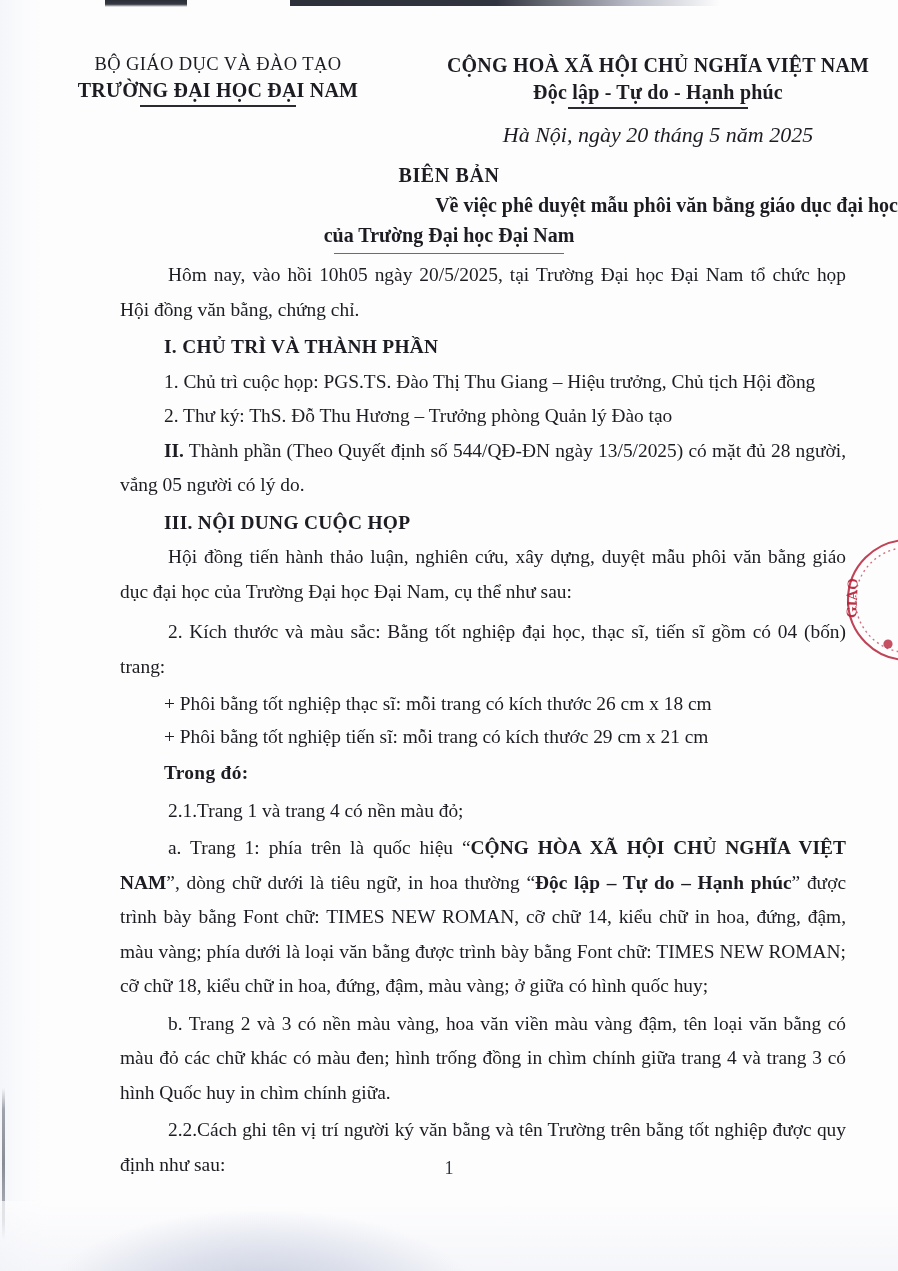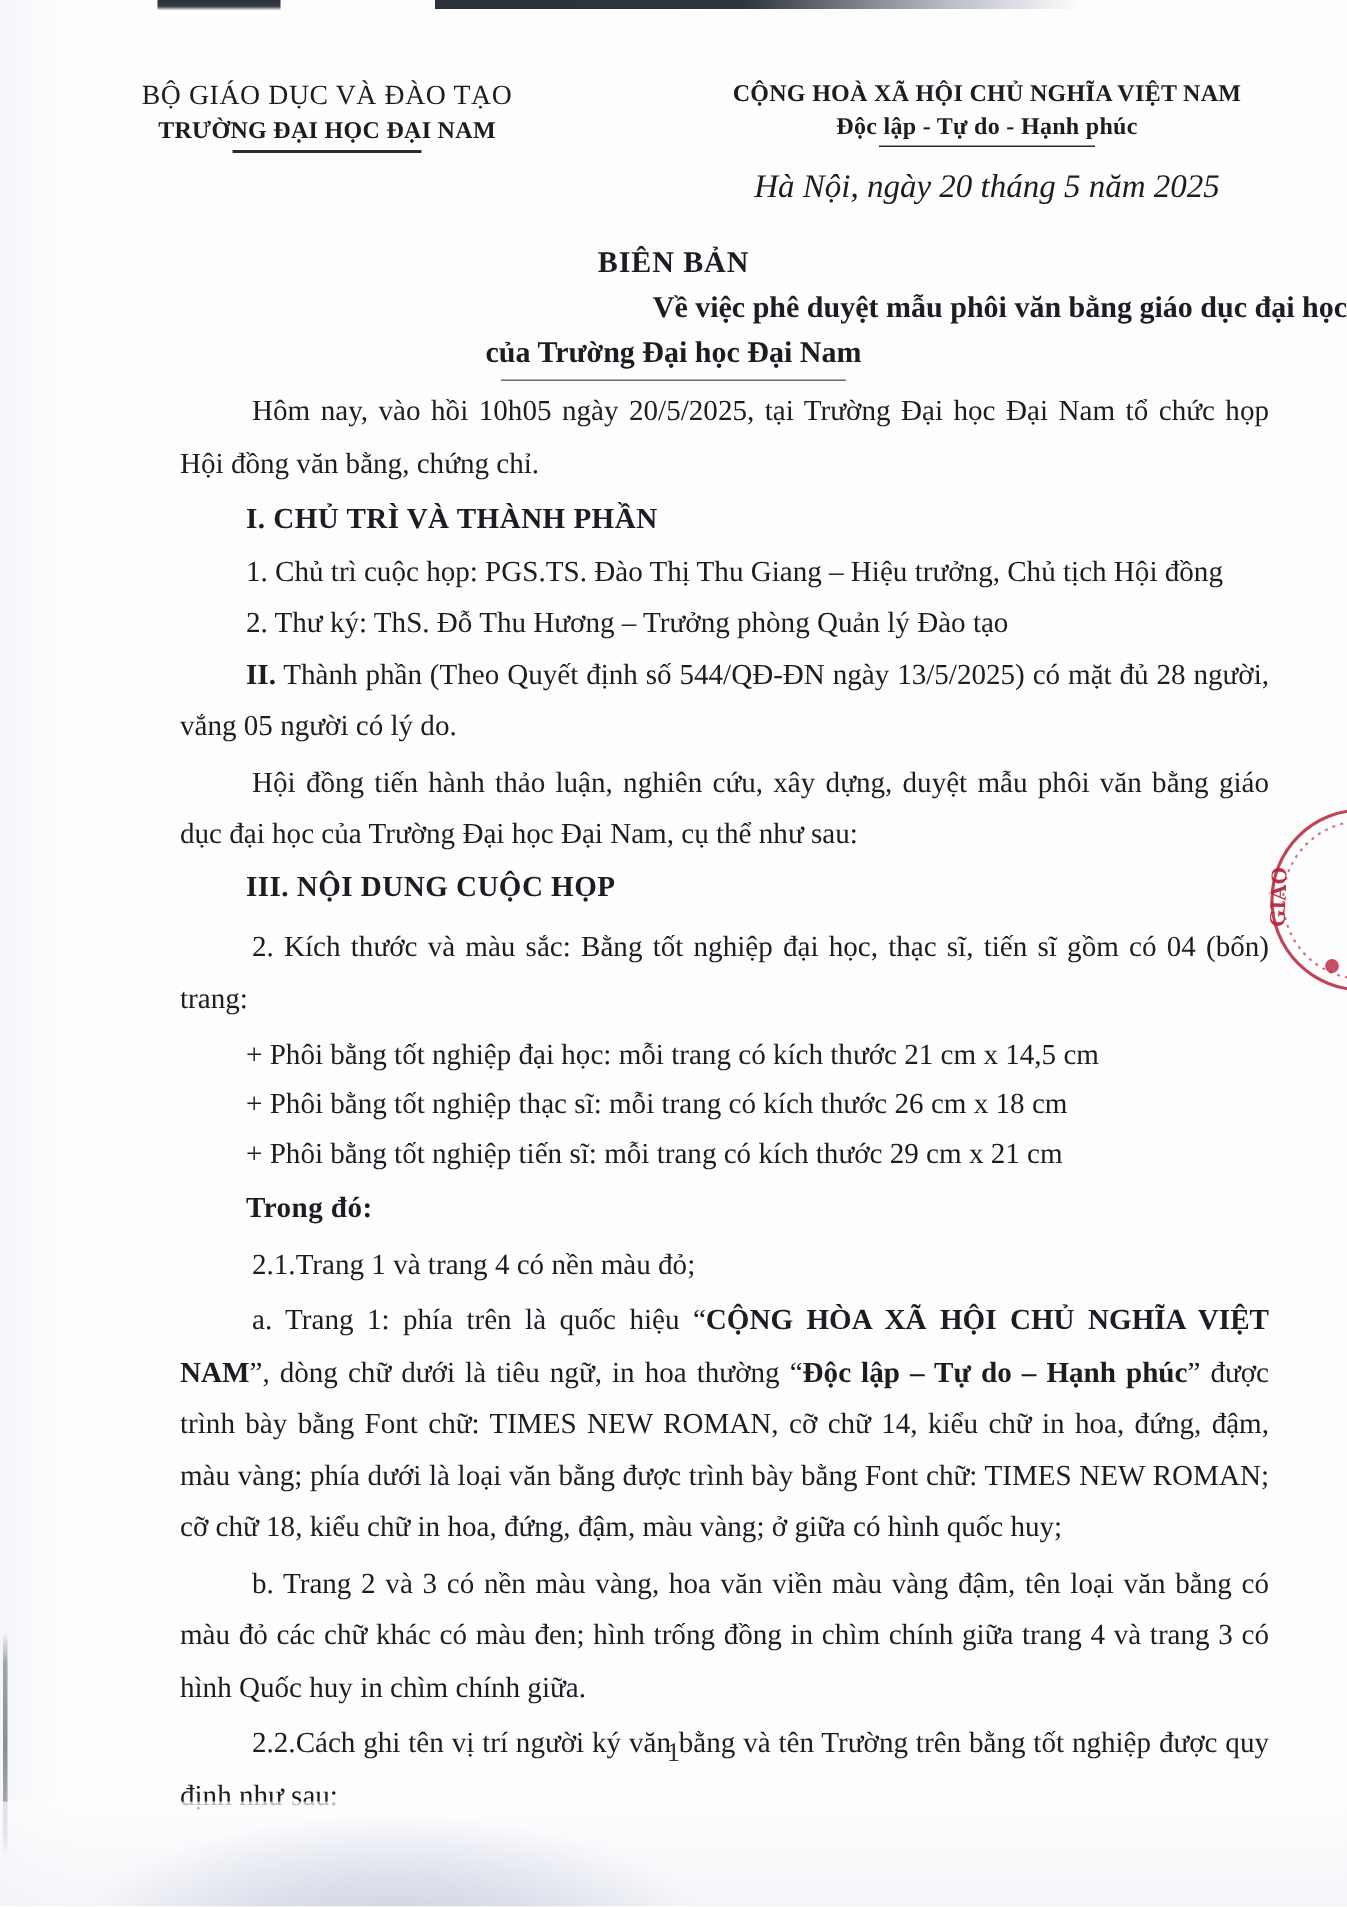--- a/index.html
+++ b/index.html
@@ -88,21 +88,21 @@
     width: 460px;
     text-align: center;
   }
   .hdr-line1 {
     font-size: 18.5px;
     letter-spacing: .4px;
     line-height: 1.35;
     white-space: nowrap;
   }
   .hdr-line2 {
-    font-size: 16px;
+    font-size: 20px;
     font-weight: bold;
     letter-spacing: .2px;
     line-height: 1.35;
     white-space: nowrap;
     display: inline-block;
     position: relative;
   }
   .hdr-underline-short::after {
     content: "";
     position: absolute;
@@ -250,30 +250,29 @@
     <p class="p indent">Hôm nay, vào hồi 10h05 ngày 20/5/2025, tại Trường Đại học Đại Nam tổ chức họp Hội đồng văn bằng, chứng chỉ.</p>
 
     <div class="gap-xs"></div>
     <p class="p sect">I. CHỦ TRÌ VÀ THÀNH PHẦN</p>
     <p class="p indent-sm">1. Chủ trì cuộc họp: PGS.TS. Đào Thị Thu Giang – Hiệu trưởng, Chủ tịch Hội đồng</p>
     <p class="p indent-sm">2. Thư ký: ThS. Đỗ Thu Hương – Trưởng phòng Quản lý Đào tạo</p>
 
     <p class="p indent-sm"><span class="b">II.</span><span> Thành phần (Theo Quyết định số 544/QĐ-ĐN ngày 13/5/2025) có mặt đủ 28 người, vắng 05 người có lý do.</span></p>
 
     <div class="gap-xs"></div>
+    <p class="p sect">III. NỘI DUNG CUỘC HỌP</p>
     <p class="p indent">Hội đồng tiến hành thảo luận, nghiên cứu, xây dựng, duyệt mẫu phôi văn bằng giáo dục đại học của Trường Đại học Đại Nam, cụ thể như sau:</p>
-    <p class="p sect">III. NỘI DUNG CUỘC HỌP</p>
 
     <div class="gap-xs"></div>
 
     <div class="gap-xs"></div>
     <p class="p indent">2. Kích thước và màu sắc: Bằng tốt nghiệp đại học, thạc sĩ, tiến sĩ gồm có 04 (bốn) trang:</p>
 
     <div class="gap-xs"></div>
-    <p class="plus-line">+ Phôi bằng tốt nghiệp đại học: mỗi trang có kích thước 21 cm x 14,5 cm</p>
     <p class="plus-line">+ Phôi bằng tốt nghiệp thạc sĩ: mỗi trang có kích thước 26 cm x 18 cm</p>
     <p class="plus-line">+ Phôi bằng tốt nghiệp tiến sĩ: mỗi trang có kích thước 29 cm x 21 cm</p>
 
     <div class="gap-xs"></div>
     <p class="p sect">Trong đó:</p>
 
     <div class="gap-xs"></div>
     <p class="p indent">2.1.Trang 1 và trang 4 có nền màu đỏ;</p>
 
     <div class="gap-xs"></div>

